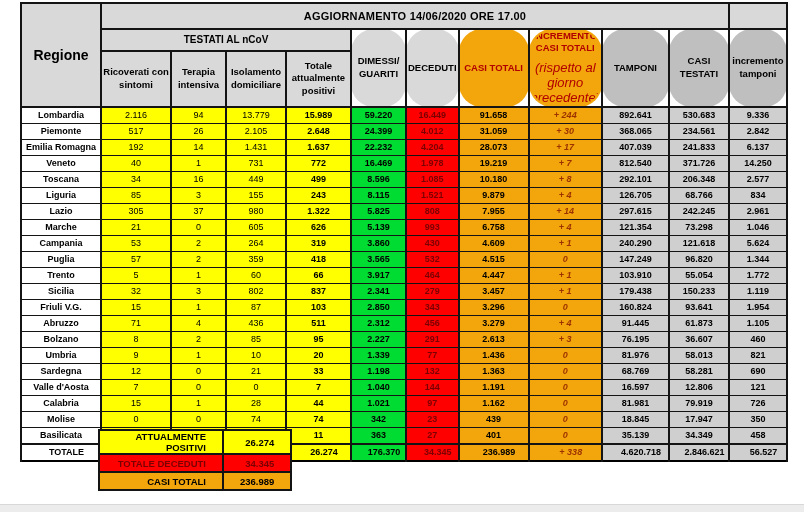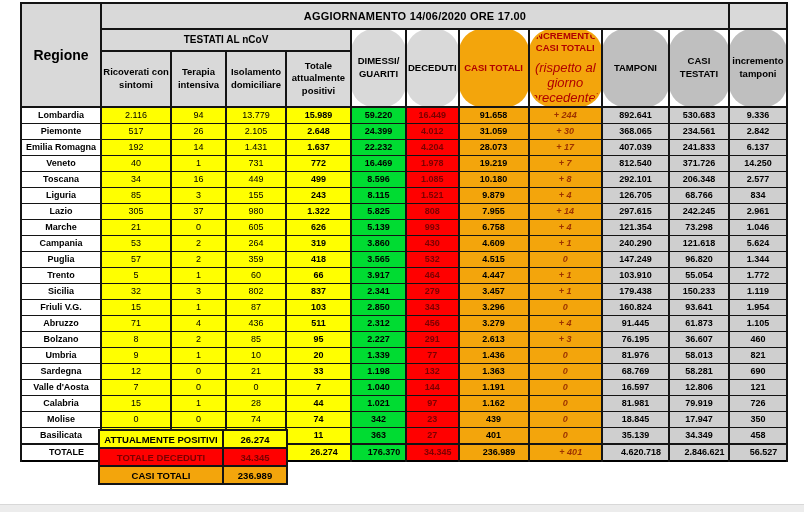--- a/index.html
+++ b/index.html
@@ -51,22 +51,22 @@
   .totale-row td { border-top-width:2px; font-weight:bold; height:16px;padding-left:12px; }
 
   
   .legend {
     position:absolute; left:98px; top:429px;
     border-collapse:collapse; table-layout:fixed;
     border:2px solid #000;
   }
   .legend td {
     border:2px solid #141414; height:16px;
-    text-align:center; vertical-align:middle;
-    font-weight:bold; font-size:9.5px; padding:0 2px;
+    text-align:right; vertical-align:middle;
+    font-weight:bold; font-size:9.5px; padding:0 16px;
   }
   .leg-yellow td { background:var(--yellow); }
   .leg-green  td { background:var(--green); }
   .leg-red    td { background:var(--red); color:var(--dark-red-text);margin-left:20px; }
   .leg-orange td { background:var(--orange); }
 
   
   .bottom-strip {
     position:absolute; left:0; right:0; bottom:0; height:7px;
     background:#ececec; border-top:1px solid #d8d8d8;
@@ -413,21 +413,21 @@
       </tr>
       <tr class="totale-row">
         <td class="c-region">TOTALE</td>
         <td class="c-yellow">3.594</td>
         <td class="c-yellow">209</td>
         <td class="c-yellow">22.471</td>
         <td class="c-ybold">26.274</td>
         <td class="c-green">176.370</td>
         <td class="c-red">34.345</td>
         <td class="c-orange">236.989</td>
-        <td class="c-inc">+ 401</td>
+        <td class="c-inc">+ 338</td>
         <td class="c-gray">4.620.718</td>
         <td class="c-gray">2.846.621</td>
         <td class="c-gray">56.527</td>
       </tr>
     </tbody>
 </table>
 
 <table class="legend">
   <colgroup>
       <col style="width:124px">

